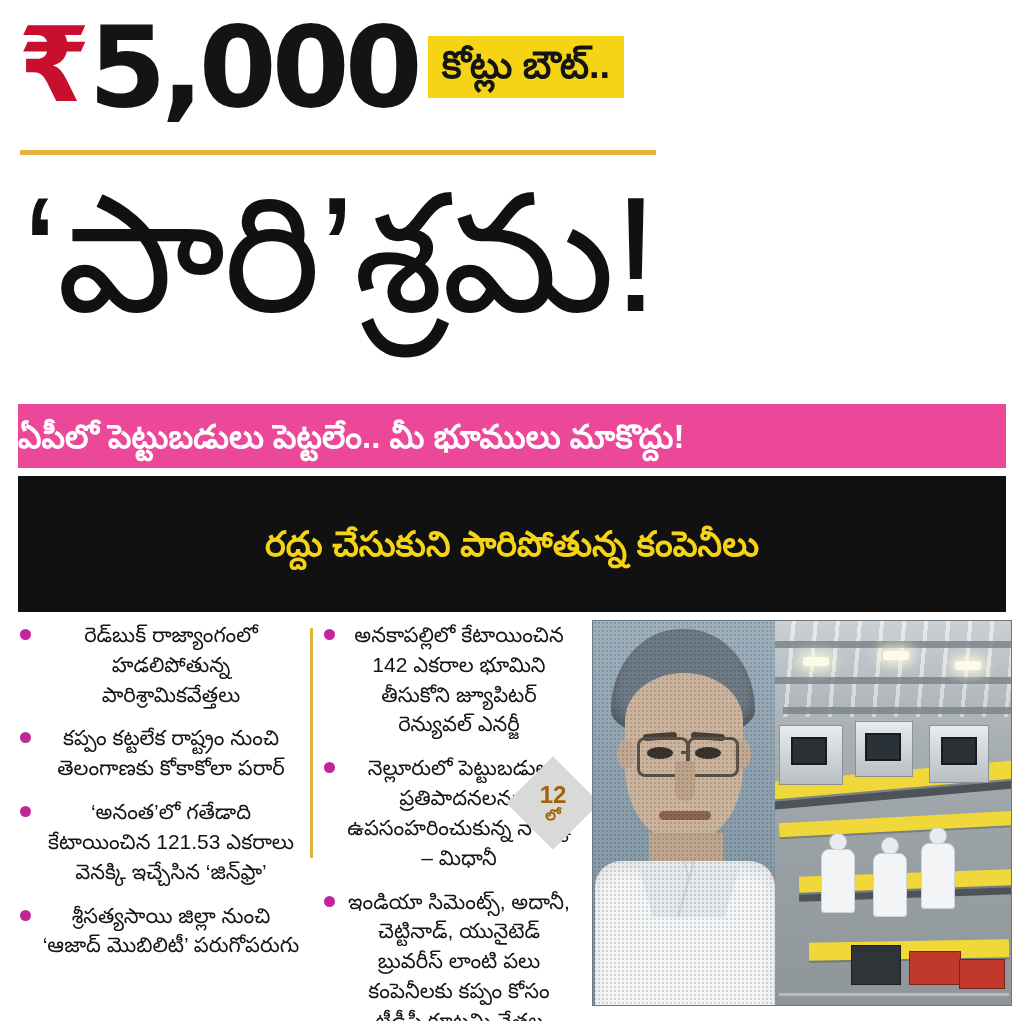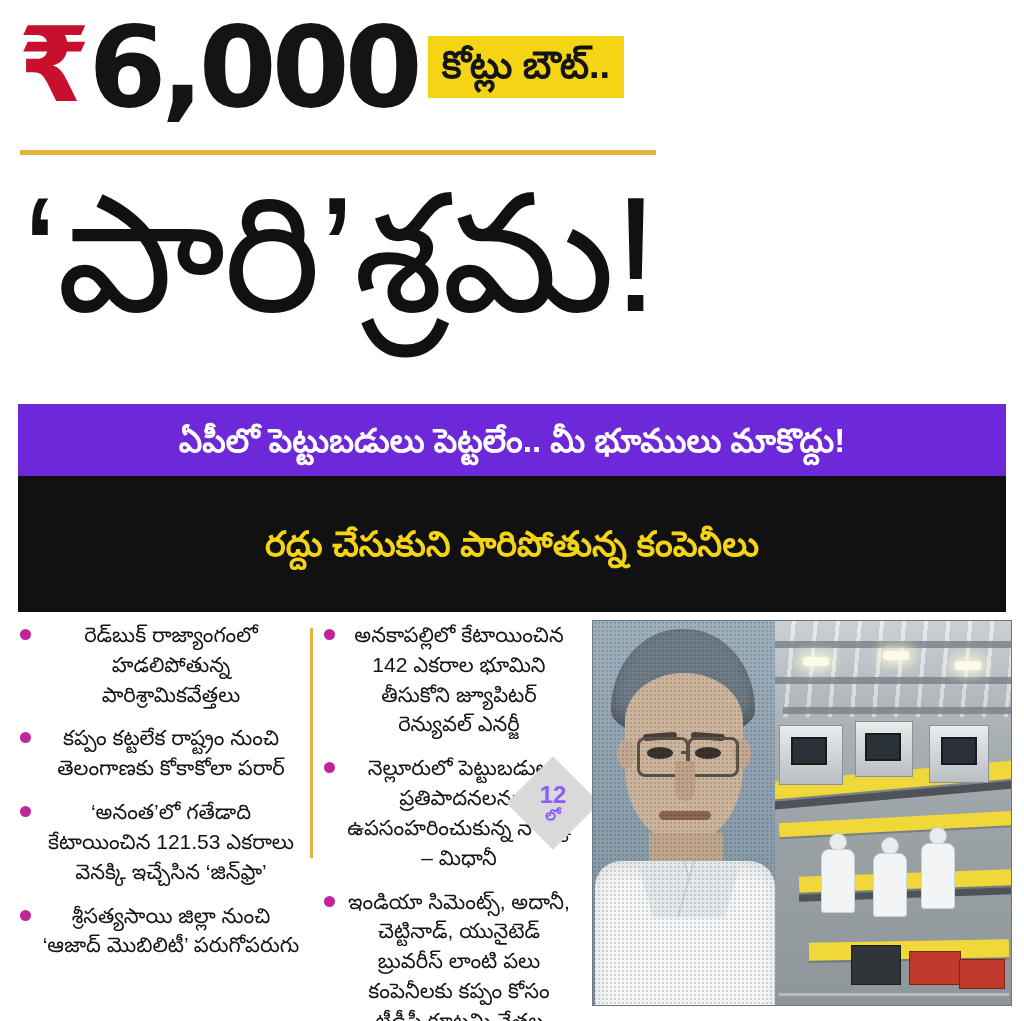--- a/index.html
+++ b/index.html
@@ -87,25 +87,25 @@
     white-space: nowrap;
     overflow: hidden;
   }
 
   
   .band-purple {
     position: absolute;
     left: 18px;
     top: 404px;
     width: 988px;
-    height: 72px;
-    background: #6d28d9;
+    height: 64px;
+    background: #ec4899;
     display: flex;
     align-items: center;
-    justify-content: center;
+    justify-content: flex-start;
   }
   .band-purple .txt {
     color: #ffffff;
     font-weight: bold;
     font-size: 33px;
     line-height: 1;
     white-space: nowrap;
   }
 
   
@@ -188,21 +188,21 @@
   .page-ref-inner {
     position: absolute;
     left: 506px;
     top: 150px;
     width: 66px;
     height: 66px;
     display: flex;
     flex-direction: column;
     align-items: center;
     justify-content: center;
-    color: #8b5cf6;
+    color: #a16207;
     font-weight: bold;
   }
   .page-ref-num { font-size: 24px; line-height: 1; }
   .page-ref-lbl { font-size: 15px; line-height: 1.1; }
 
   
   .photo {
     position: absolute;
     left: 578px;
     top: 0px;
@@ -312,21 +312,21 @@
     opacity: .55;
   }
 </style>
 </head>
 <body>
 
 <div class="page">
 
   <div class="kicker">
     <span class="rupee">₹</span>
-    <span class="amount">6,000</span>
+    <span class="amount">5,000</span>
     <span class="kicker-tag">కోట్లు బౌట్..</span>
   </div>
   <div class="rule-gold"></div>
 
   <div class="headline">‘పారి’శ్రమ!</div>
 
   <div class="band-purple">
     <span class="txt">ఏపీలో పెట్టుబడులు పెట్టలేం.. మీ భూములు మాకొద్దు!</span>
   </div>
 

